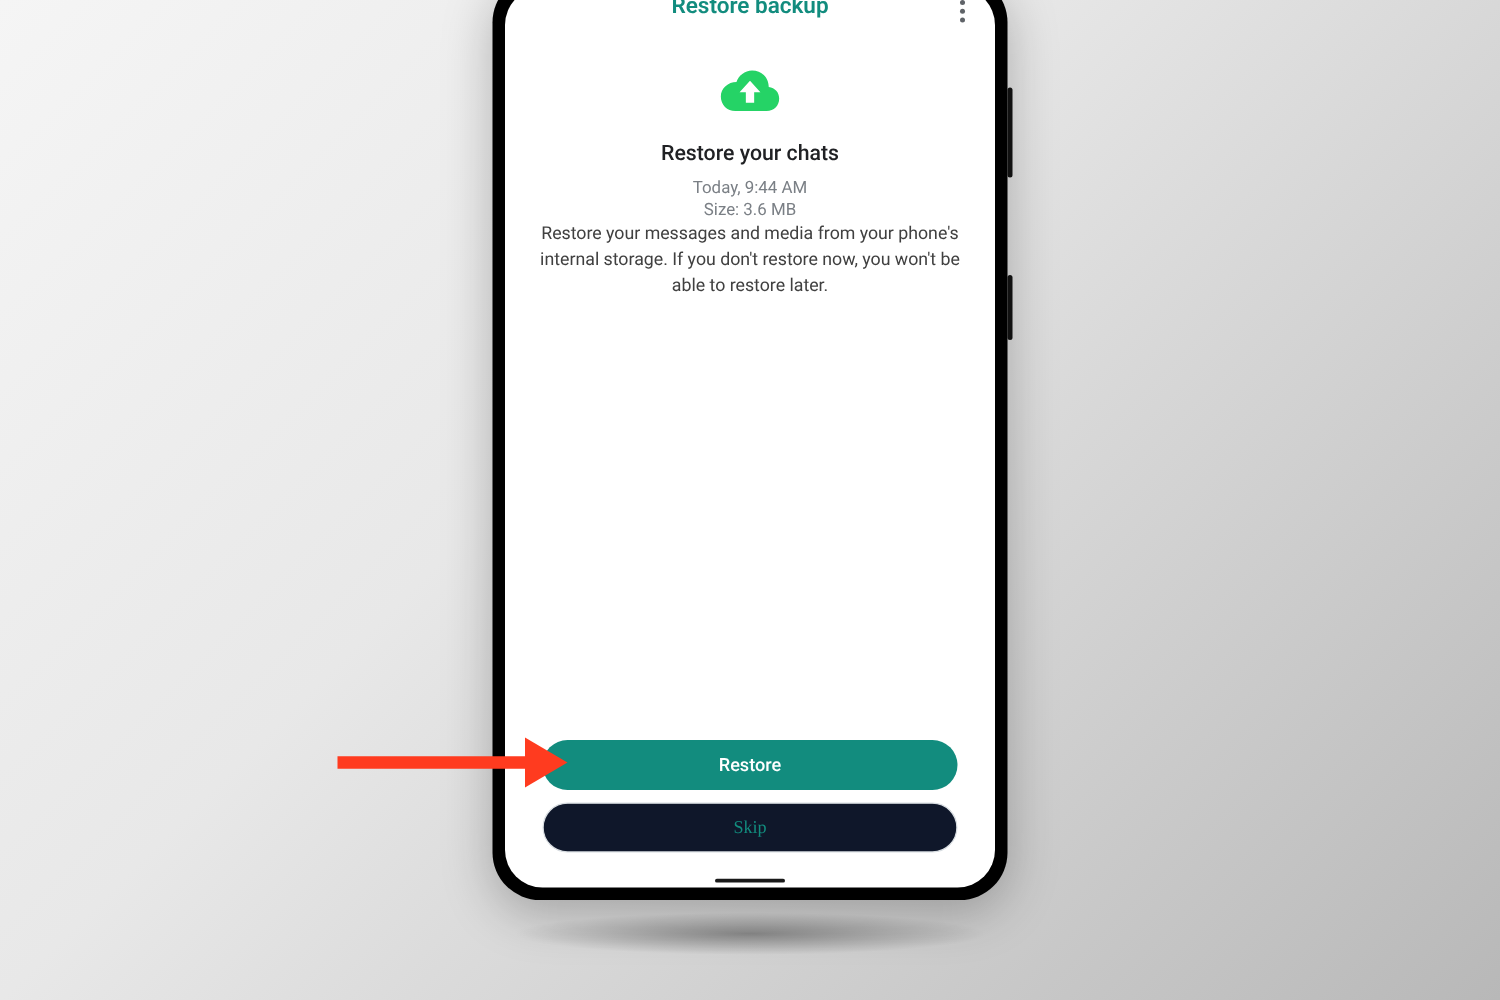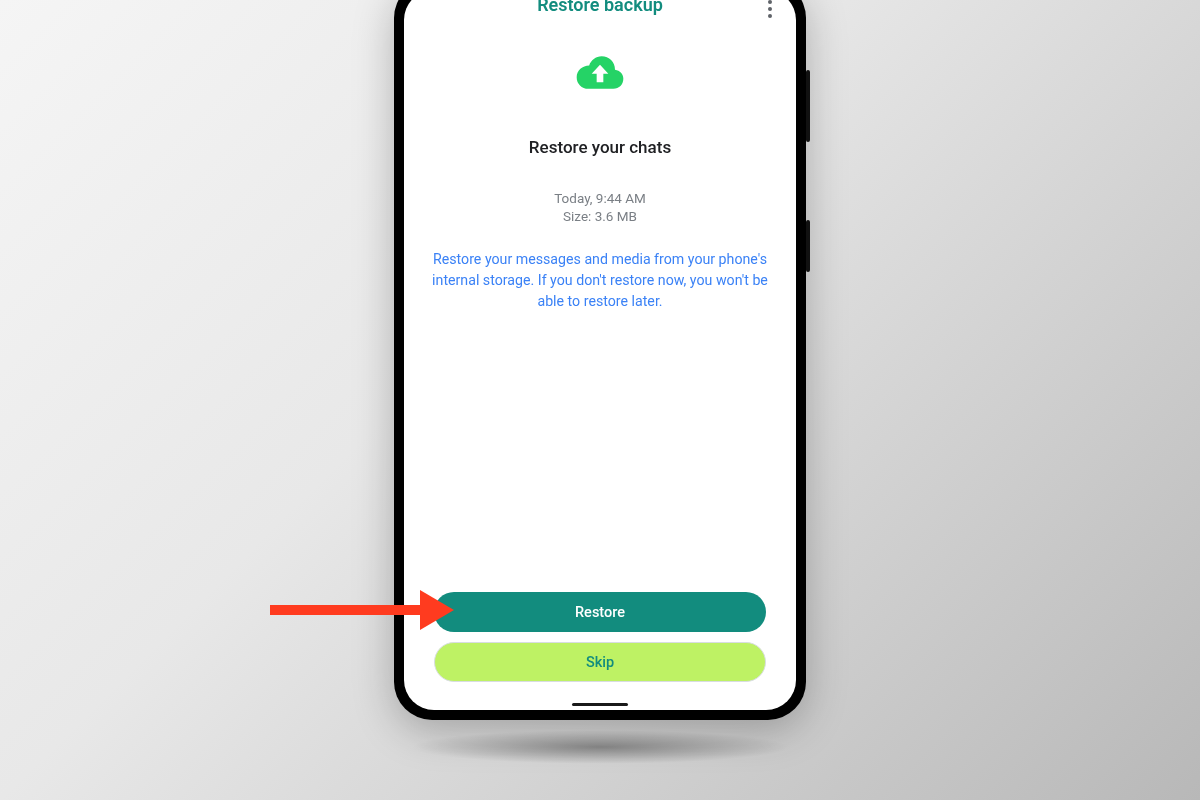--- a/index.html
+++ b/index.html
@@ -17,29 +17,29 @@
     .btn-vol{position:absolute;right:-4px;top:90px;width:4px;height:72px;background:#111;border-radius:2px;}
     .btn-pwr{position:absolute;right:-4px;top:240px;width:4px;height:52px;background:#111;border-radius:2px;}
     .screen {
       width:100%; height:100%; background:#fff; border-radius:30px;
       overflow:hidden; display:flex; flex-direction:column; position:relative;
     }
     .header { display:flex; align-items:center; justify-content:center; padding:4px 14px 8px; position:relative; }
     .title { color:#128C7E; font-weight:600; font-size:18px; }
     .kebab { position:absolute; right:16px; top:4px; display:flex; flex-direction:column; gap:3px; padding:6px 8px; cursor:pointer;}
     .kebab span{width:4px;height:4px;background:#5f6368;border-radius:50%;}
-    .content{flex:1;display:flex;flex-direction:column;align-items:center;padding:30px 28px 0;text-align:center;gap:24px;}
+    .content{flex:1;display:flex;flex-direction:column;align-items:center;padding:30px 28px 0;text-align:center;}
     .cloud{width:54px;height:40px;margin-bottom:20px;}
     .sub{color:#202124;font-size:17px;font-weight:500;margin-bottom:8px;}
     .meta{color:#7a7f85;font-size:13.5px;line-height:1.35;margin-bottom:0;}
-    .desc{color:#3b82f6;font-size:14.2px;line-height:1.48;max-width:340px;}
+    .desc{color:#404040;font-size:14.2px;line-height:1.48;max-width:340px;}
     .footer{padding:1px 30px 28px;display:flex;flex-direction:column;gap:10px;}
     .btn{height:40px;border-radius:22px;font-size:14.5px;font-weight:500;display:flex;align-items:center;justify-content:center;cursor:pointer;border:none;}
     .btn-primary{background:#128C7E;color:#fff;}
-    .btn-secondary{background:#bef264;color:#128C7E;border:1px solid #d8dde1;}
+    .btn-secondary{background:#0f172a;color:#128C7E;border:1px solid #d8dde1;font-family:Liberation Serif, serif;}
     .home-ind{position:absolute;bottom:4px;left:50%;transform:translateX(-50%);width:56px;height:3px;background:#000;border-radius:2px;opacity:.9;}
     .arrow{position:absolute;left:270px;top:590px;display:flex;align-items:center;pointer-events:none;}
     .shaft{width:150px;height:10px;background:#ff3b1f;}
     .head{width:0;height:0;border-top:20px solid transparent;border-bottom:20px solid transparent;border-left:34px solid #ff3b1f;}
     .shadow{position:absolute;bottom:36px;left:50%;transform:translateX(-50%);width:380px;height:34px;background:radial-gradient(ellipse at center,rgba(0,0,0,.35) 0%,rgba(0,0,0,0) 70%);border-radius:50%;}
   </style>
 </head>
 <body>
 
 <div class="shadow"></div>

